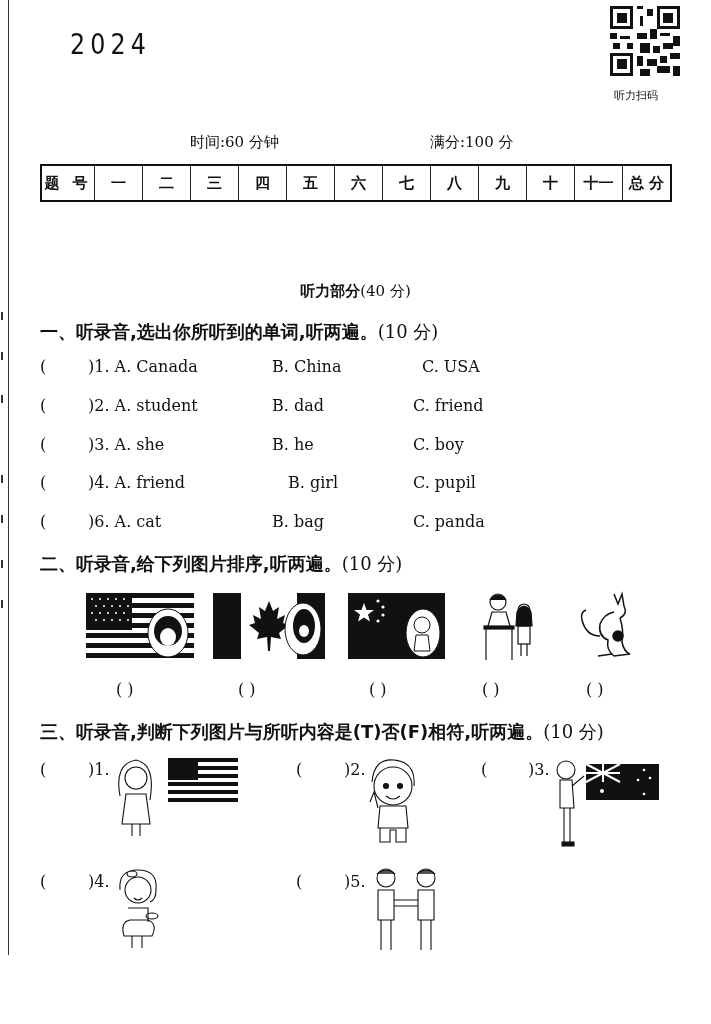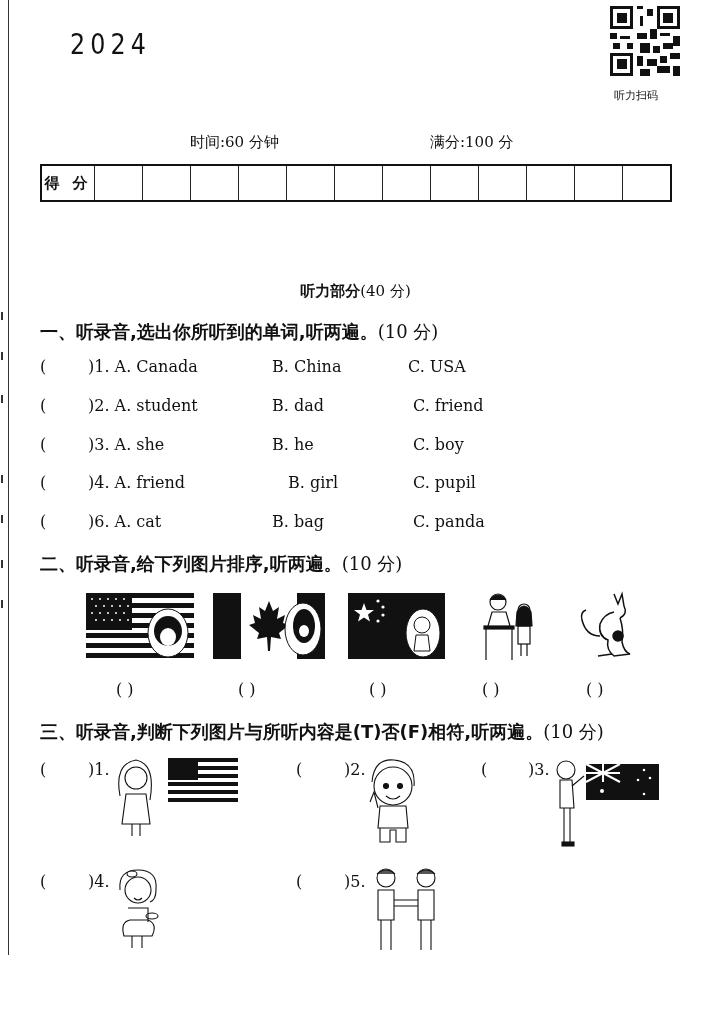--- a/index.html
+++ b/index.html
@@ -75,51 +75,51 @@
       <rect x="9" y="19" width="3" height="2"></rect>
   </g>
 </svg>
 <div class="abs qr-label">听力扫码</div>
 
 <div class="abs info" style="left:190px">时间:60 分钟</div>
 <div class="abs info" style="left:430px">满分:100 分</div>
 
 <table class="score">
   <tbody>
-  <tr>
-    <td class="hdr">得 分</td>
-    <td></td>
-        <td></td>
-    <td></td>
-        <td></td>
-    <td></td>
-        <td></td>
-    <td></td>
-        <td></td>
-    <td></td>
-        <td></td>
-    <td></td>
-        <td></td>
+      <tr>
+    <td class="hdr">题 号</td>
+    <td>一</td>
+    <td>二</td>
+    <td>三</td>
+    <td>四</td>
+    <td>五</td>
+    <td>六</td>
+    <td>七</td>
+    <td>八</td>
+    <td>九</td>
+    <td>十</td>
+    <td>十一</td>
+    <td>总 分</td>
   </tr>
 </tbody>
   </table>
 
 <div class="abs section-title">
   <b>听力部分</b><span>(40 分)</span>
 </div>
 
 <div class="abs q-head" style="top:320px">
   <b>一、听录音,选出你所听到的单词,听两遍。</b><span>(10 分)</span>
 </div>
 
 <div class="abs row" style="top:357px">
   <span style="left:0" class="paren">(</span>
   <span style="left:48px">)1. A. Canada</span>
   <span style="left:232px">B. China</span>
-  <span style="left:368px">C. USA</span>
+  <span style="left:382px">C. USA</span>
 </div>
 <div class="abs row" style="top:396px">
   <span style="left:0" class="paren">(</span>
   <span style="left:48px">)2. A. student</span>
   <span style="left:232px">B. dad</span>
   <span style="left:373px">C. friend</span>
 </div>
 <div class="abs row" style="top:435px">
   <span style="left:0" class="paren">(</span>
   <span style="left:48px">)3. A. she</span>

